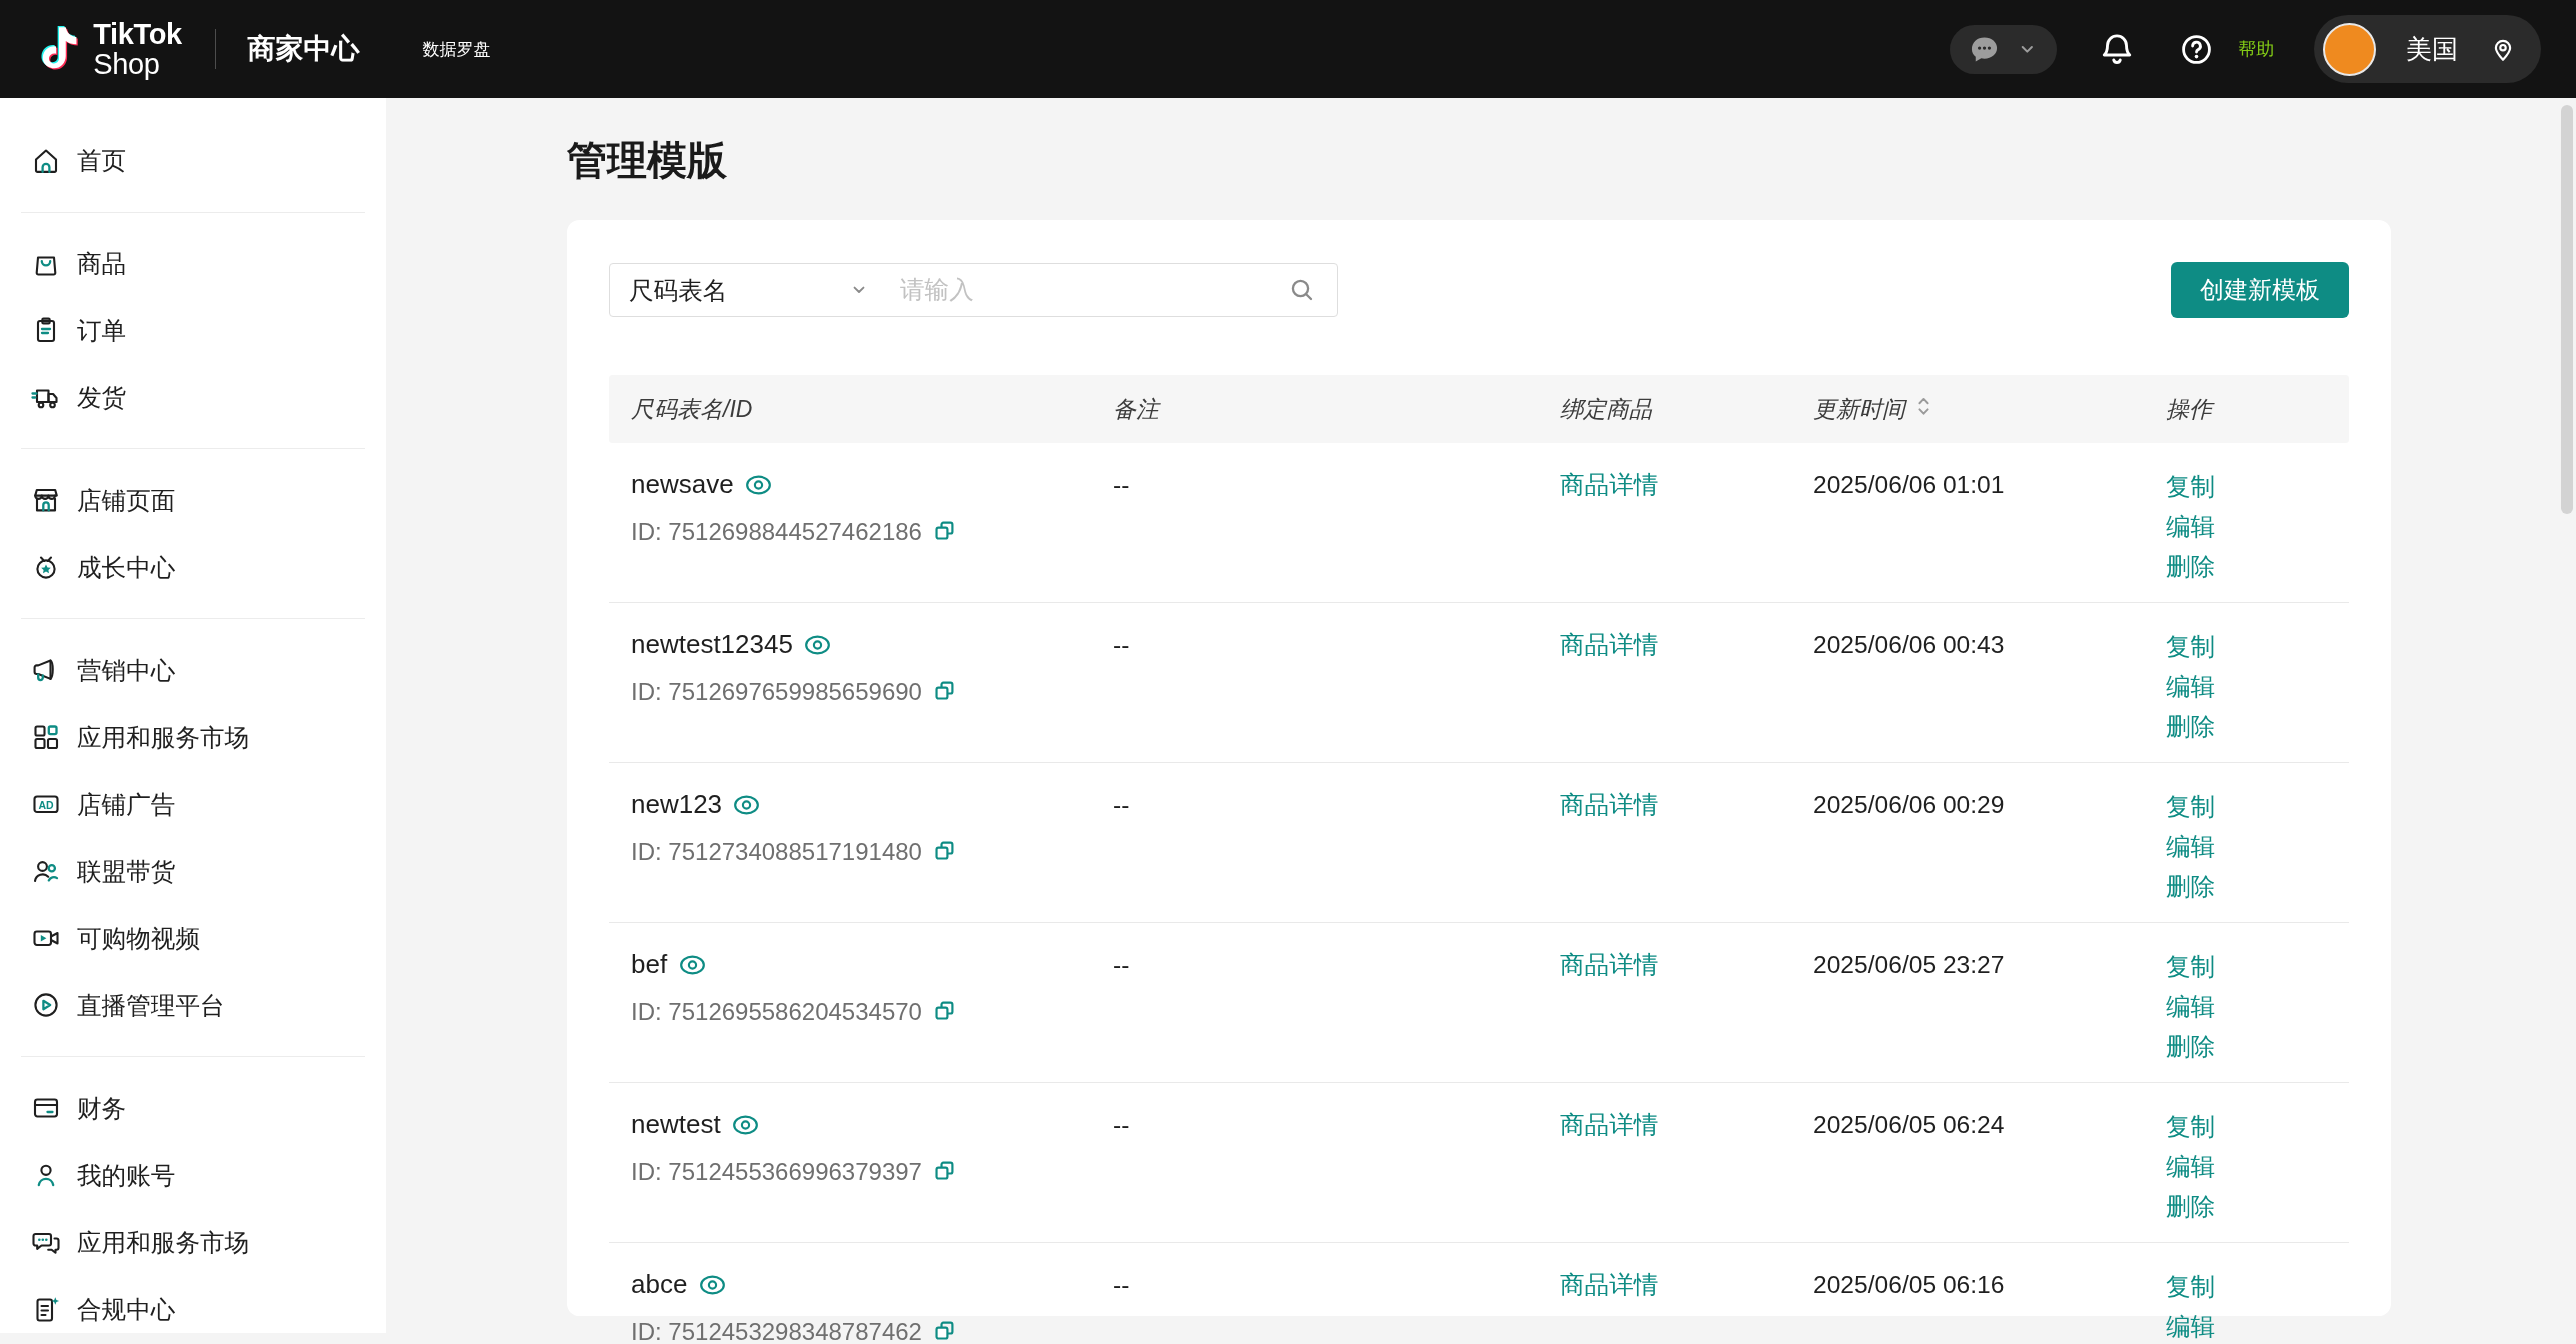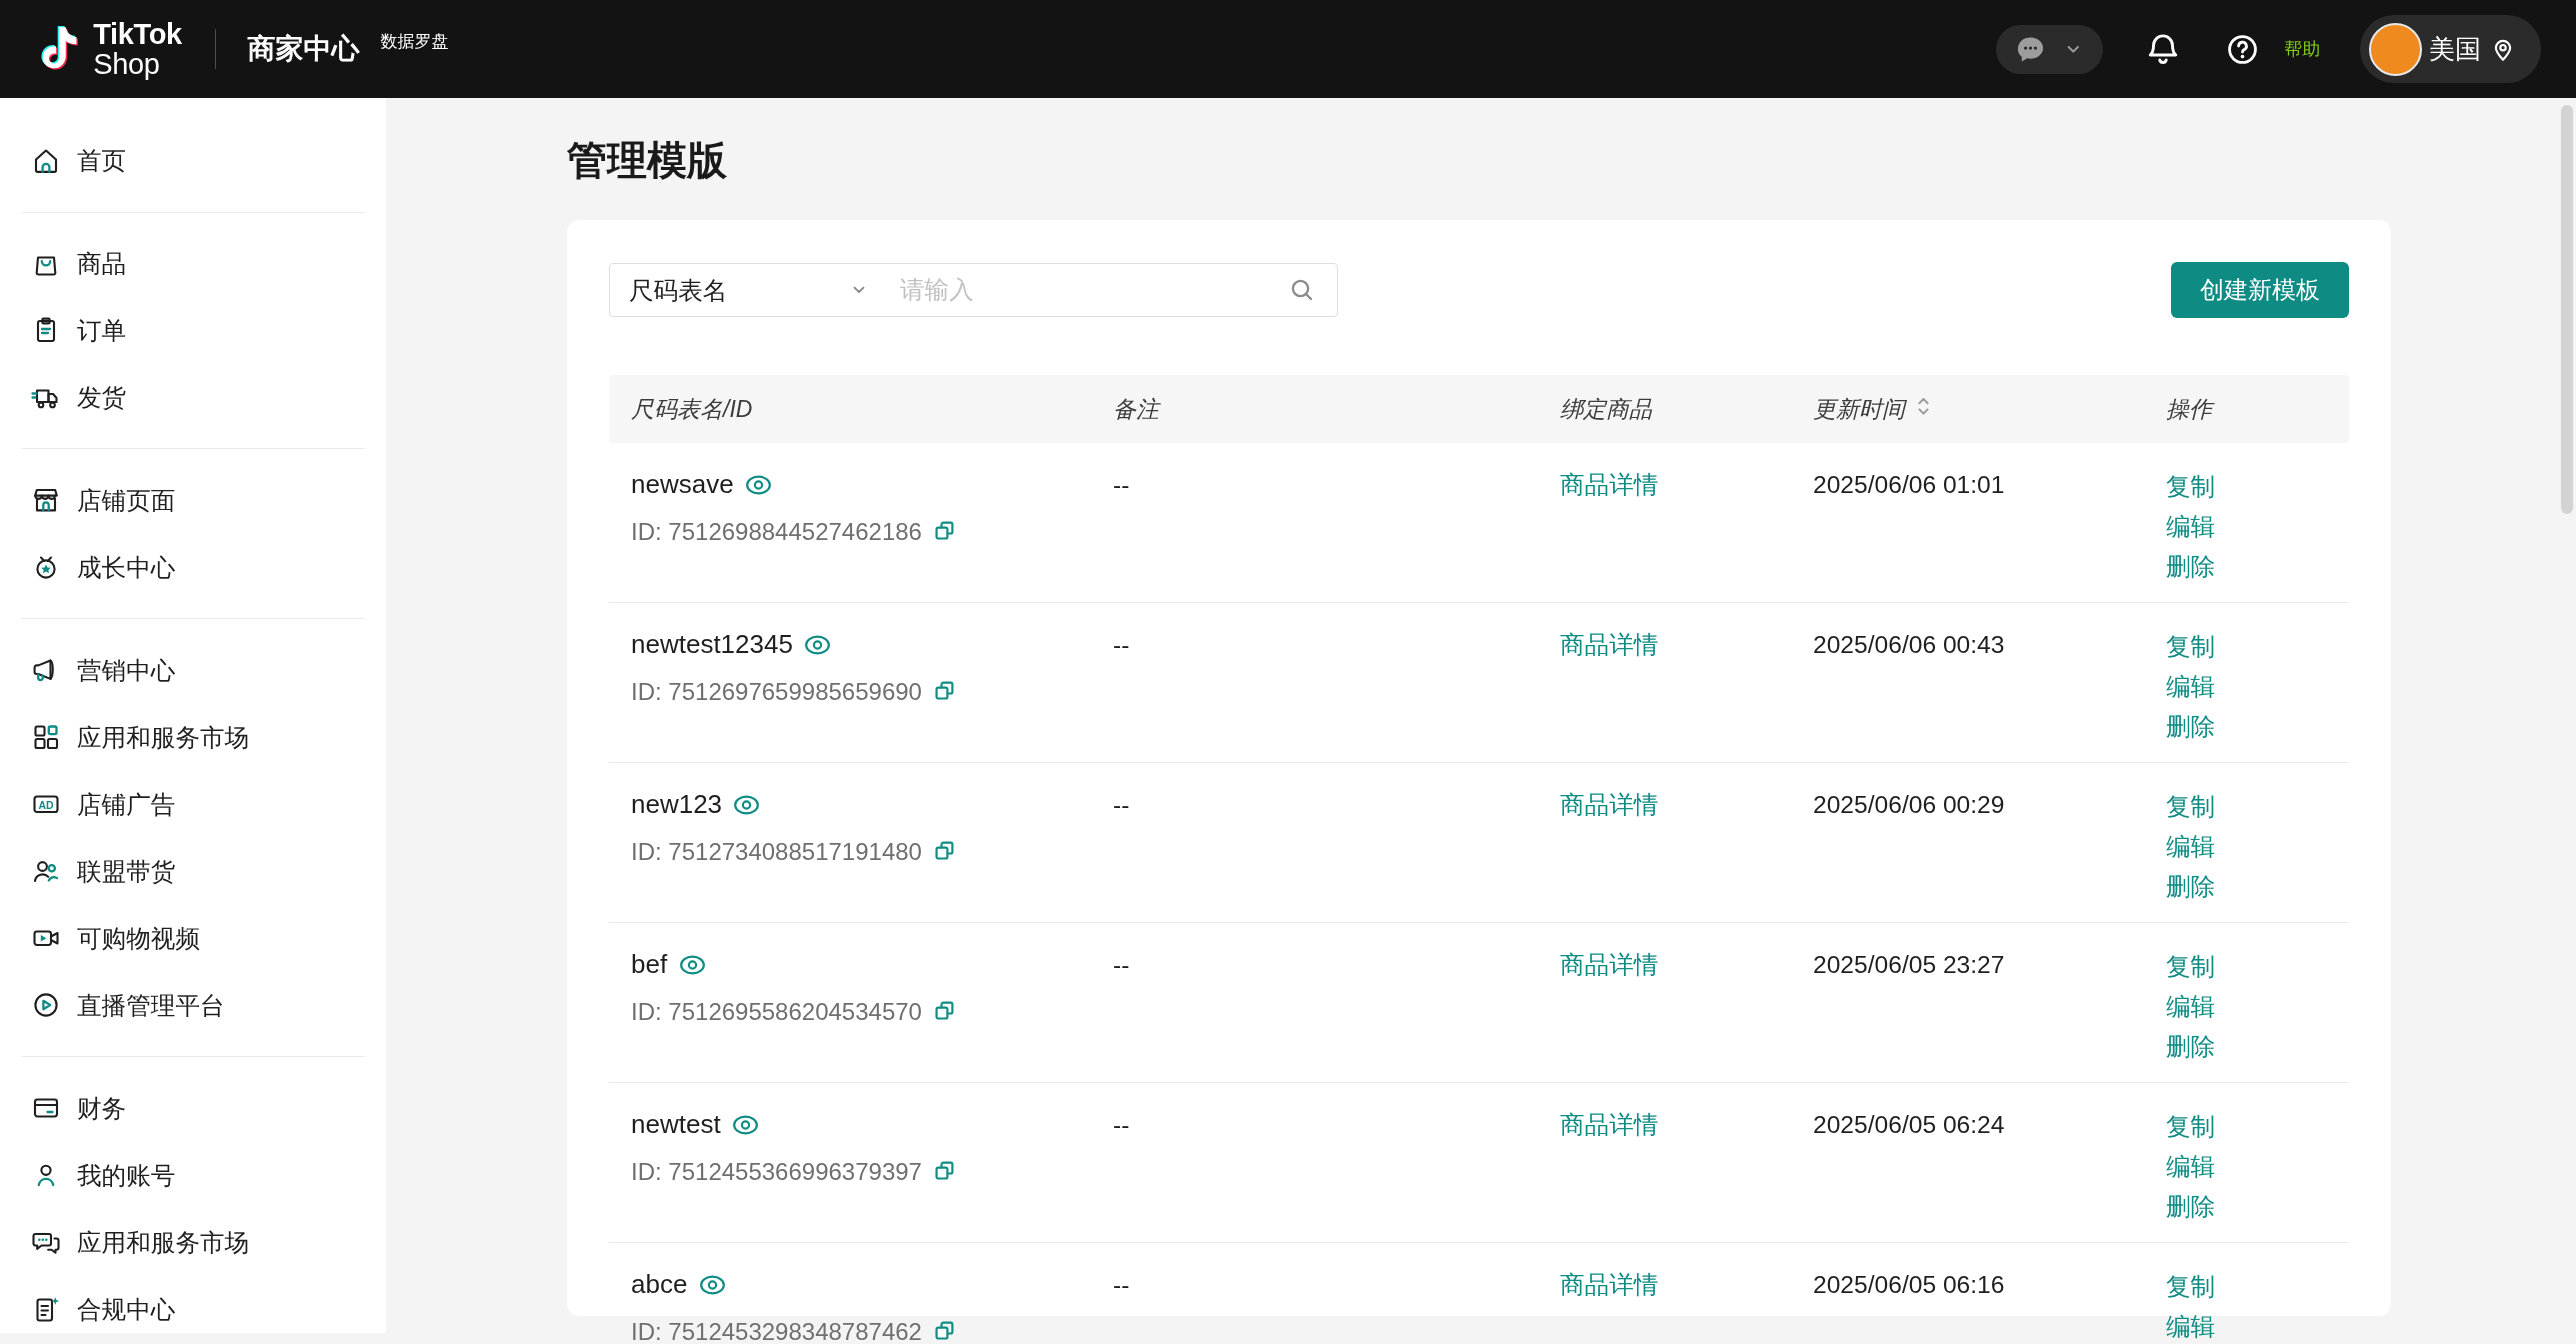--- a/index.html
+++ b/index.html
@@ -5,28 +5,28 @@
   :root{ --accent:#0e8c84; }
   *{margin:0;padding:0;box-sizing:border-box;}
   html,body{width:2576px;height:1345px;overflow:hidden;}
   body{font-family:"Liberation Sans","DejaVu Sans",sans-serif;background:#f4f4f4;position:relative;color:#1f1f1f;}
 
   
   .topbar{height:98px;background:#131313;display:flex;align-items:center;padding:0 35px;position:relative;z-index:5;}
   .logo{display:flex;align-items:center;gap:12.3px;}
   .logo-text{color:#fff;font-weight:700;font-size:29px;line-height:30px;letter-spacing:-0.4px;}
   .top-divider{width:0.9px;height:40px;background:#4d4d4d;margin:0 32px 0 33px;}
-  .top-nav{display:flex;gap:21px;}
+  .top-nav{display:flex;align-items:center;gap:63px;}
   .top-nav-item{color:#fff;font-size:17px;cursor:pointer;}
   .top-nav-item.active{font-weight:700;font-size:28px;}
   .top-right{margin-left:auto;display:flex;align-items:center;gap:40px;}
   .chat-pill{background:#2b2b2b;border-radius:26px;height:49px;padding:0 17.5px;display:flex;align-items:center;gap:12.3px;cursor:pointer;}
   .help-wrap{display:flex;align-items:center;gap:10.5px;cursor:pointer;}
   .help-label{color:#84cc16;font-size:18px;margin-left:12px;}
-  .account-pill{background:#2b2b2b;border-radius:35px;height:68px;display:flex;align-items:center;padding:0 23px 0 8.8px;gap:7px;cursor:pointer;}
+  .account-pill{background:#2b2b2b;border-radius:35px;height:68px;display:flex;align-items:center;padding:0 23px 0 8.8px;gap:30px;cursor:pointer;}
   .avatar{width:53px;height:53px;border-radius:50%;background:#ef8a1f;border:2.6px solid #e8e8e8;}
   .region-label{color:#fff;font-size:26px;}
 
   
   .sidebar{position:absolute;left:0;top:98px;bottom:12px;width:386px;background:#ffffff;padding-top:29px;overflow:hidden;}
   .s-item{height:67px;display:flex;align-items:center;padding-left:30px;gap:15px;cursor:pointer;}
   .s-label{font-size:24.6px;color:#1f1f1f;white-space:nowrap;}
   .s-div{height:0.9px;background:#ececec;margin:17.5px 21px 17.5px 21px;}
   .ico{display:inline-flex;width:32px;height:32px;flex:0 0 32px;}
   .ico svg{width:32px;height:32px;}

